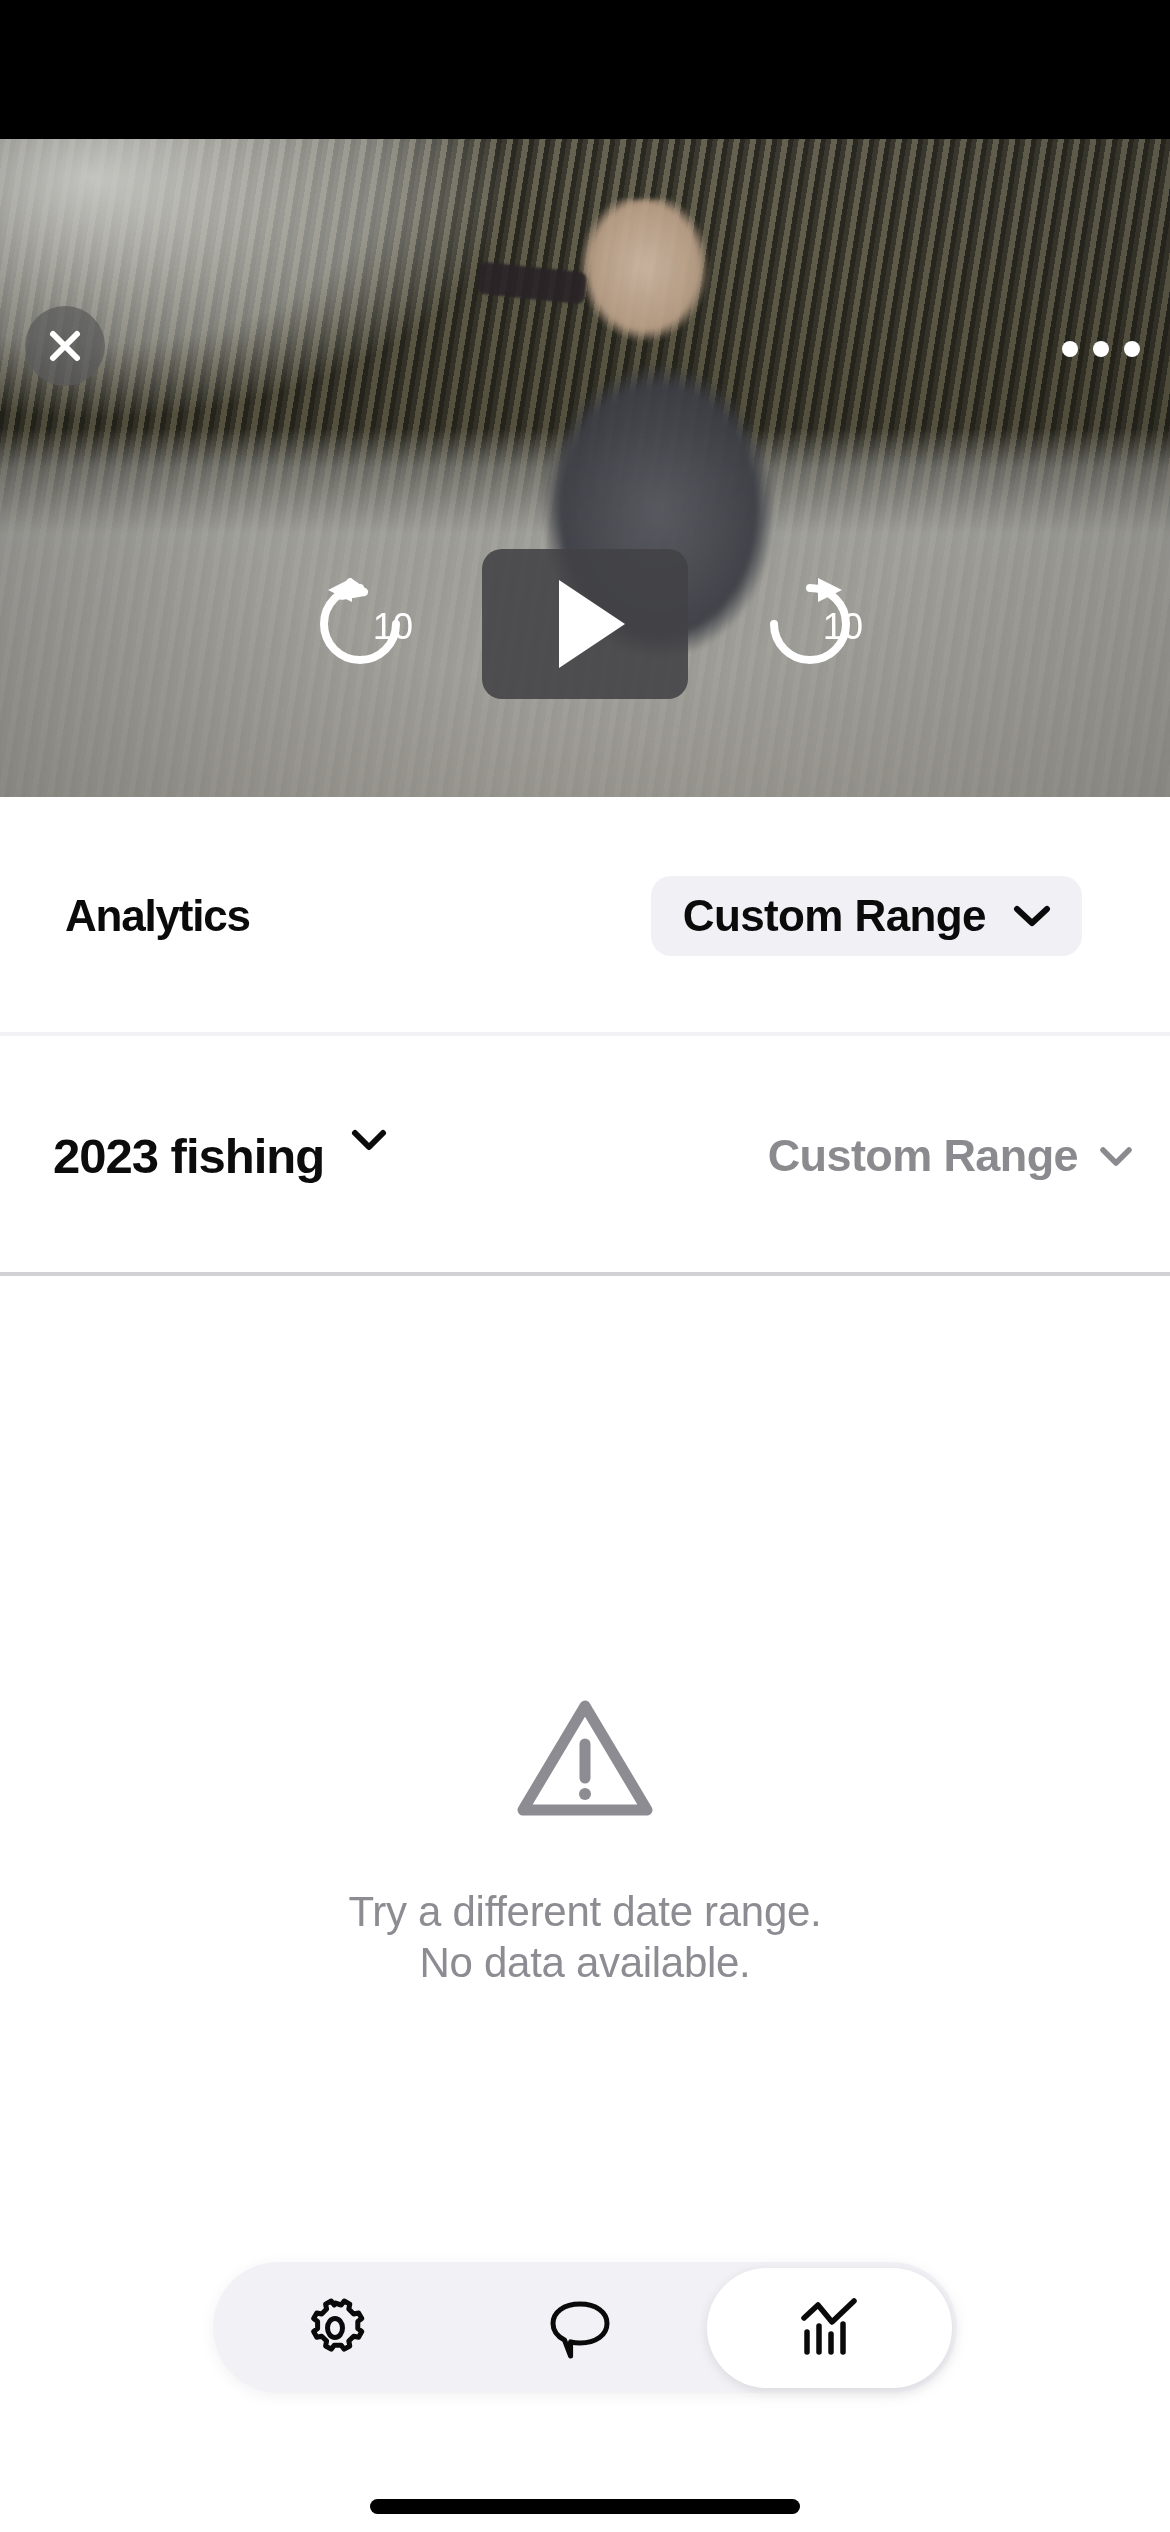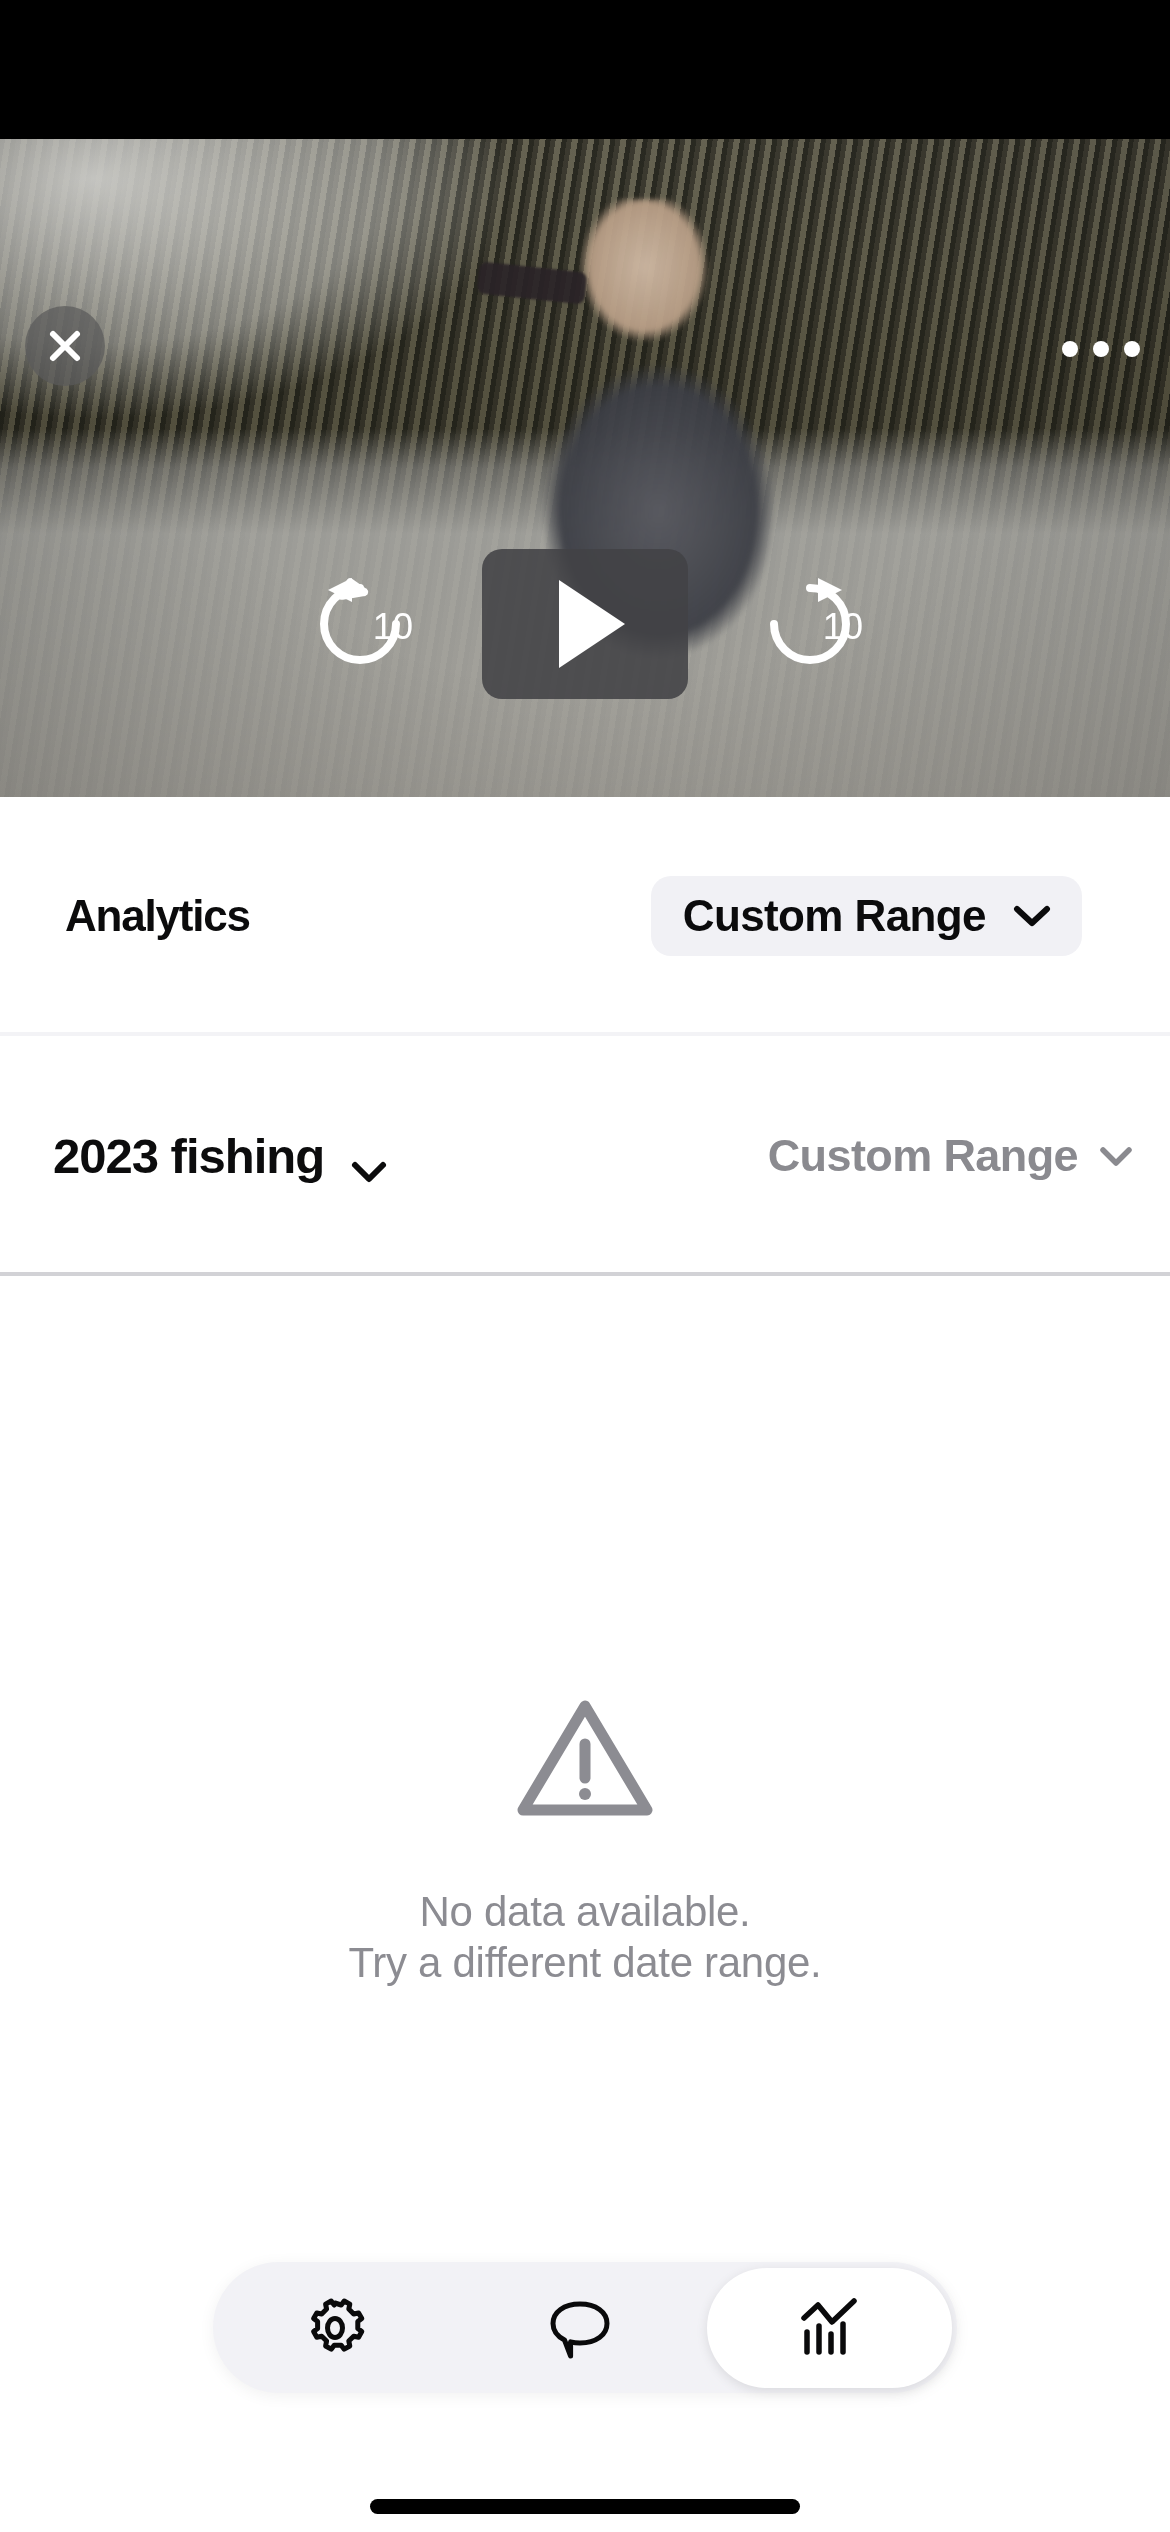--- a/index.html
+++ b/index.html
@@ -194,21 +194,21 @@
   .filter-row {
     position: absolute;
     top: 1036px; left: 0;
     width: 1170px; height: 239px;
     background: #ffffff;
   }
   .video-select {
     position: absolute;
     left: 53px; top: 50%;
     transform: translateY(-50%);
-    display: flex; align-items: flex-end; gap: 26px;
+    display: flex; align-items: flex-start; gap: 26px;
   }
   .video-select-label {
     font-size: 49px;
     font-weight: 700;
     color: #0c0c0d;
     letter-spacing: -1px;
   }
   .range-select {
     position: absolute;
     right: 36px; top: 50%;
@@ -369,22 +369,22 @@
 
   <div class="empty-state">
     <div class="empty-icon">
       <svg width="142" height="128" viewBox="0 0 142 128">
         <path d="M71 12 L133 116 L9 116 Z" fill="none" stroke="#8c8c92" stroke-width="11" stroke-linejoin="round" stroke-linecap="round"></path>
         <path d="M71 50 L71 84" stroke="#8c8c92" stroke-width="11" stroke-linecap="round"></path>
         <circle cx="71" cy="100" r="6" fill="#8c8c92"></circle>
       </svg>
     </div>
     <div class="empty-text">
+      <span>Try a different date range.</span>
       <span>No data available.</span>
-      <span>Try a different date range.</span>
     </div>
   </div>
 
   <div class="tab-bar">
     <div class="tab-item">
       <svg width="72" height="72" viewBox="0 0 72 72">
         <path d="M36 11 l6.2 2.0 3.0 -4.0 5.6 3.2 -1.0 4.9 4.9 4.9 4.9 -1.0 3.2 5.6 -4.0 3.0 0 7.0 4.0 3.0 -3.2 5.6 -4.9 -1.0 -4.9 4.9 1.0 4.9 -5.6 3.2 -3.0 -4.0 -7.0 0 -3.0 4.0 -5.6 -3.2 1.0 -4.9 -4.9 -4.9 -4.9 1.0 -3.2 -5.6 4.0 -3.0 0 -7.0 -4.0 -3.0 3.2 -5.6 4.9 1.0 4.9 -4.9 -1.0 -4.9 5.6 -3.2 3.0 4.0 Z" fill="none" stroke="#0a0a0b" stroke-width="5" stroke-linejoin="round"></path>
         <ellipse cx="36" cy="36" rx="7.5" ry="9.5" fill="none" stroke="#0a0a0b" stroke-width="5"></ellipse>
       </svg>
     </div>

